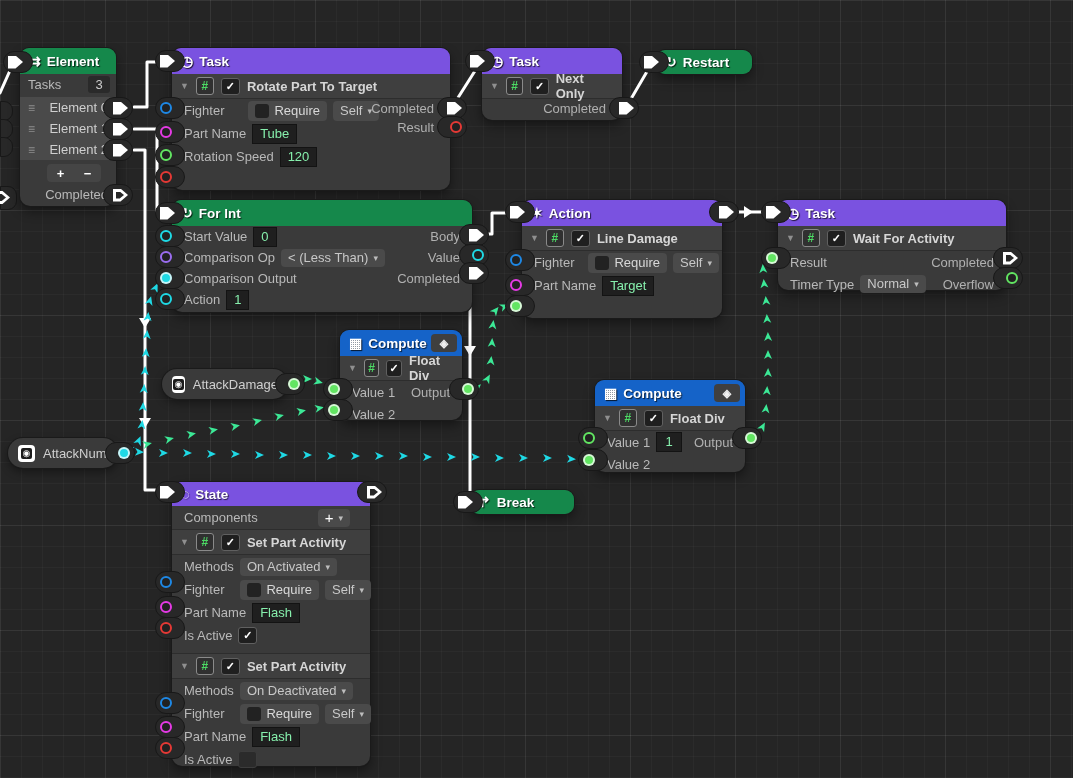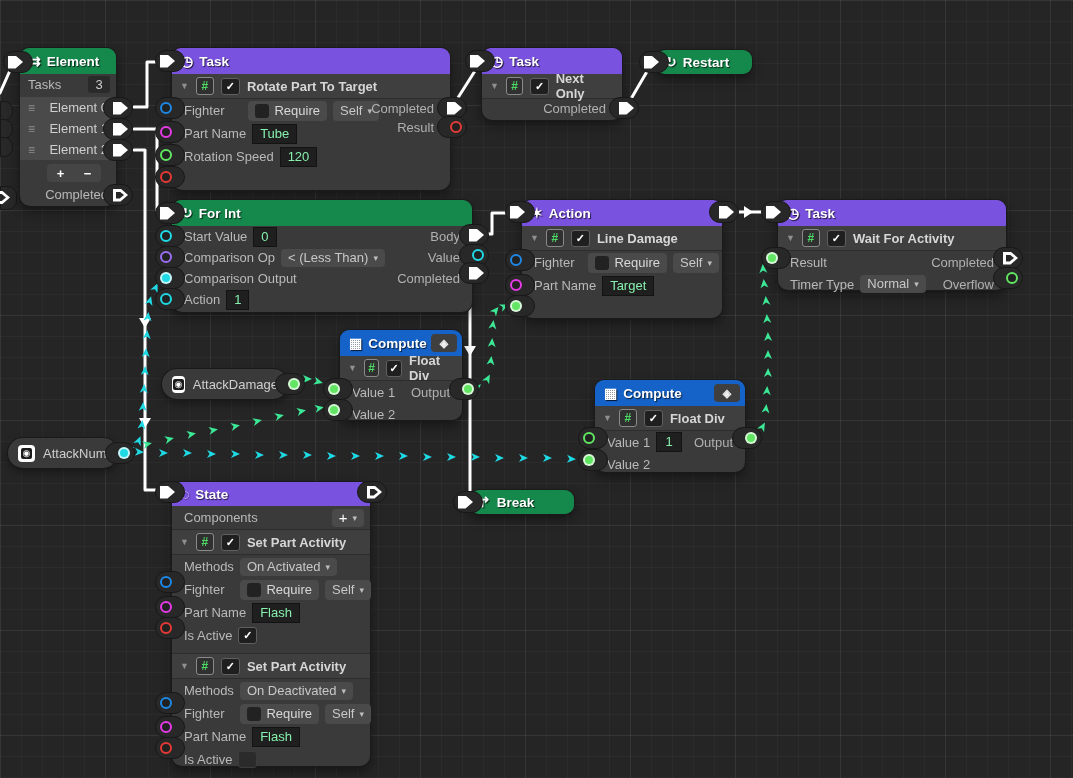--- a/index.html
+++ b/index.html
@@ -521,21 +521,21 @@
   <div class="tab R" style="top:4px;--c:#1fd9e5">
         <div class="pin filled"></div>
       </div>
 </div>
 
 <div class="node" style="left:172px;top:482px;width:198px;height:284px">
   <div class="hdr purple" style="height:24px">
     <span class="hicon">◌</span>
     <span>State</span>
   </div>
-  <div class="row" style="min-height:23px;border-bottom:1px solid #2d2d2d;padding-right:6px">
+  <div class="row" style="min-height:23px;border-bottom:1px solid #2d2d2d;padding-right:20px">
     <span>Components</span>
     <span class="dd r" style="height:18px">
       <span style="font-size:15px;color:#fff">+</span>
       <span class="car">▾</span>
         </span>
   </div>
 
   <div class="sub">
     <span class="tri">▼</span>
     <span class="hash">#</span>

